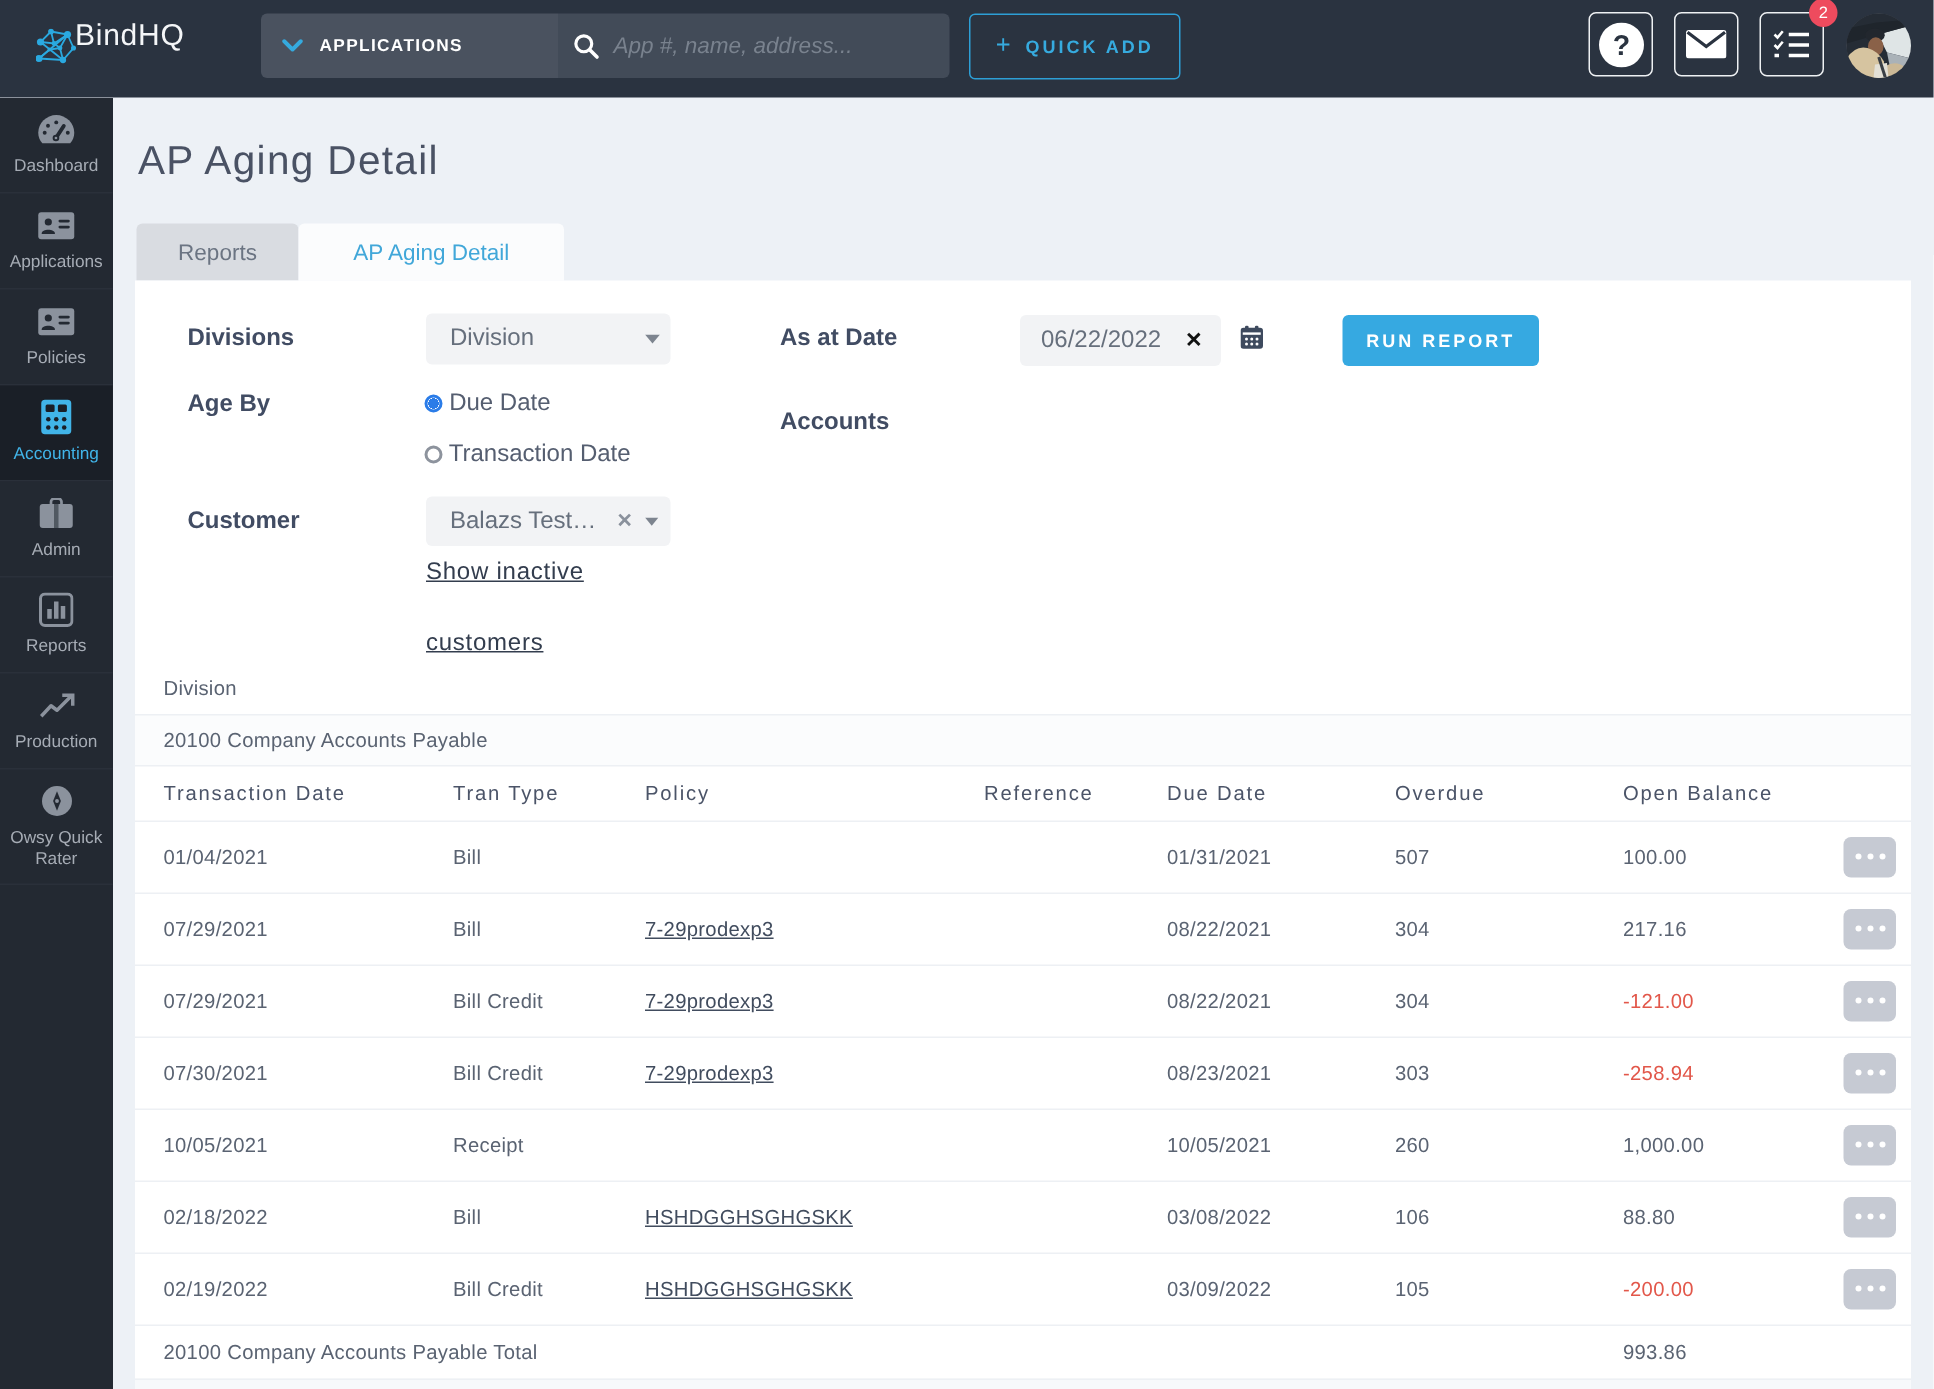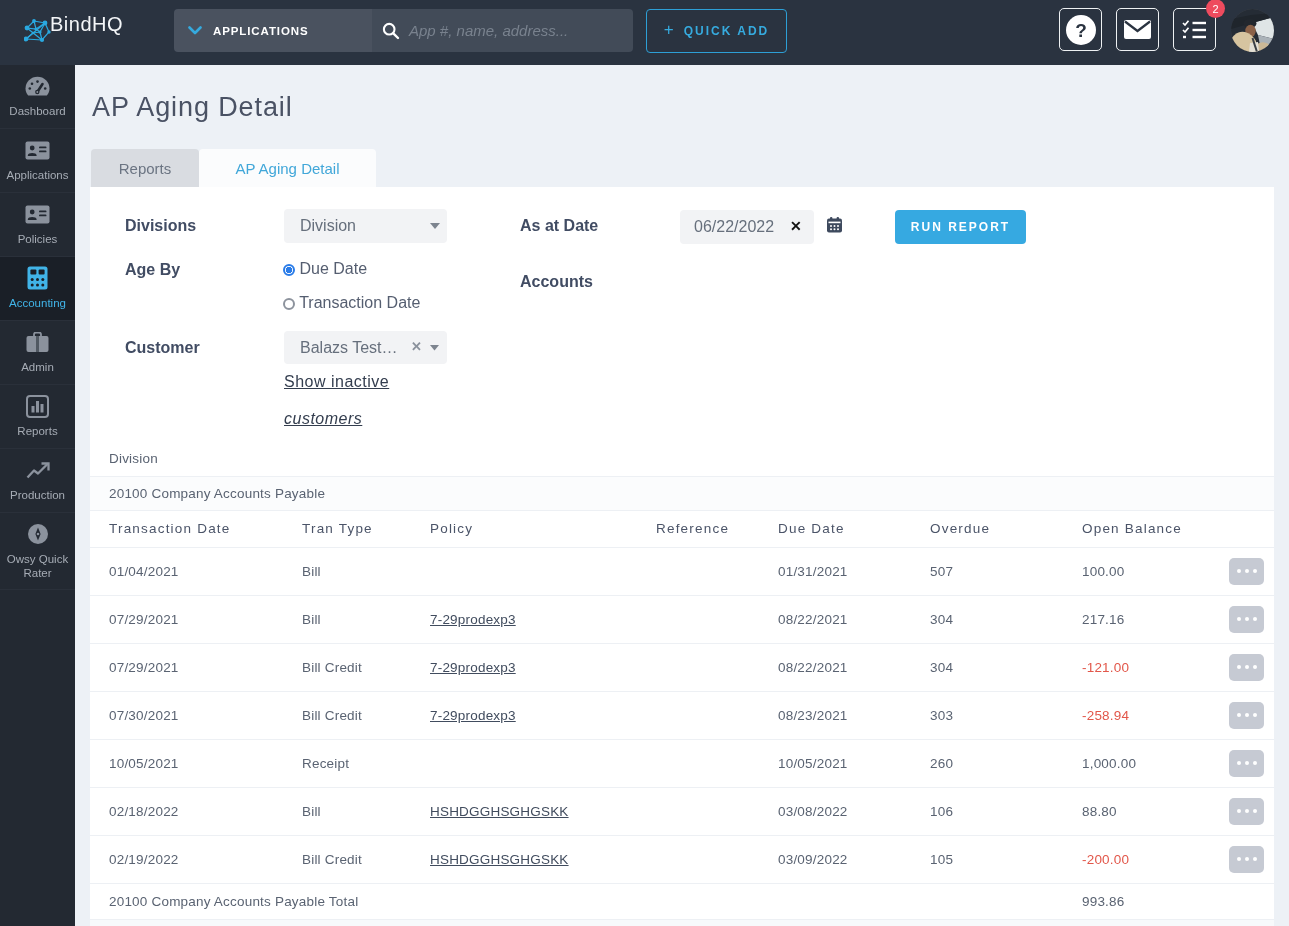--- a/index.html
+++ b/index.html
@@ -266,21 +266,21 @@
             <path d="M0 0 L5 6 L10 0 Z" fill="#7d848f"></path>
           </svg></div>
       <div class="flabel" style="left:35px; top:74px;">Age By</div>
       <div style="position:absolute; left:193px; top:73px; font-size:16px; color:#555e70;"><span class="radio sel"></span> Due Date</div>
       <div style="position:absolute; left:193px; top:107px; font-size:16px; color:#555e70;"><span class="radio unsel"></span> Transaction Date</div>
       <div class="flabel" style="left:35px; top:152px;">Customer</div>
       <div class="fsel" style="left:194px; top:144px; width:163px; height:33px; padding-left:16px;">Balazs Test…<span style="position:absolute;left:127px;top:8px;color:#8a919c;font-weight:700;font-size:13px;">✕</span><svg width="9" height="6" viewBox="0 0 9 6" style="position:absolute;left:146px;top:14px;">
             <path d="M0 0 L4.5 5.5 L9 0 Z" fill="#7d848f"></path>
           </svg></div>
       <div class="link" style="top:186px;">Show inactive</div>
-      <div class="link" style="top:223px;font-style:italic;">customers</div>
+      <div class="link" style="top:233px;">customers</div>
       <div class="flabel" style="left:430px; top:30px;">As at Date</div>
       <div class="fsel" style="left:590px; top:23px; width:134px; height:34px; padding-left:14px;">06/22/2022<span style="position:absolute;left:110px;top:8px;color:#111;font-weight:700;font-size:14px;font-style:normal;">✕</span></div>
       <svg width="15" height="16" viewBox="0 0 15 16" style="position:absolute;left:737px;top:30px;">
           <rect x="0" y="1.5" width="15" height="14" rx="2" fill="#3e4a5e"></rect>
           <rect x="3" y="0" width="2.4" height="4" rx="1" fill="#3e4a5e"></rect>
           <rect x="9.6" y="0" width="2.4" height="4" rx="1" fill="#3e4a5e"></rect>
           <rect x="1.5" y="4.6" width="12" height="1.6" fill="#fff"></rect>
           <g fill="#fff">
             <circle cx="4" cy="9" r="1"></circle>
             <circle cx="7.5" cy="9" r="1"></circle>

